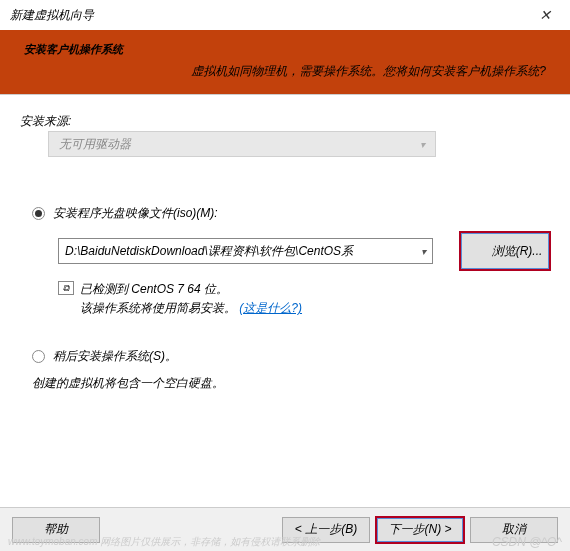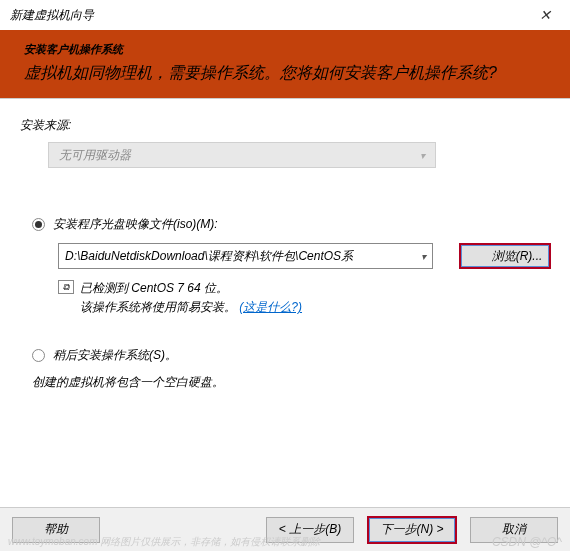--- a/index.html
+++ b/index.html
@@ -32,27 +32,27 @@
   text-align: center;
   font-size: 14px;
   color: #333;
   cursor: pointer;
 }
 .header {
   padding: 12px 24px 14px 24px;
   border-bottom: 1px solid #ccc;
 }
 .header .heading { font-size: 11px; font-weight: bold; margin-bottom: 6px; }
-.header .sub { font-size: 16px; text-align: left; color: #000; }
+.header .sub { font-size: 12px; text-align: right; color: #000; }
 .content {
   flex: 1;
   padding: 18px 20px 10px 20px;
   background: #fff;
 }
-.section-label { margin-bottom: 8px; }
+.section-label { margin-bottom: 1px; }
 .option-group { margin-left: 12px; margin-bottom: 20px; }
 .radio-row { display: flex; align-items: center; margin-bottom: 10px; }
 .radio {
   width: 13px; height: 13px;
   border: 1px solid #888;
   border-radius: 50%;
   margin-right: 8px;
   display: inline-flex;
   align-items: center;
   justify-content: center;
@@ -102,21 +102,21 @@
   max-width: 388px;
 }
 .path-input .chev {
   position: absolute;
   right: 6px;
   color: #555;
   font-size: 10px;
 }
 .browse-btn {
   width: 90px;
-  height: 24px;
+  height: 38px;
   background: #e1e1e1;
   border: 1px solid #999;
   outline: 2px solid #b00020;
   outline-offset: -1px;
   box-shadow: inset 0 0 0 1px #5a8ed8;
   display: flex;
   align-items: center;
   justify-content: center;
   cursor: pointer;
   padding-left: 24px;
@@ -139,21 +139,21 @@
 }
 .detect-text { line-height: 1.6; }
 .link { color: #0066cc; text-decoration: underline; cursor: pointer; }
 .later-desc { margin-top: 8px; }
 .footer {
   border-top: 1px solid #ccc;
   height: 44px;
   display: flex;
   align-items: center;
   padding: 0 12px;
-  gap: 14px;
+  gap: 6px;
   background: #f0f0f0;
 }
 .footer .spacer { flex: 1; }
 .btn {
   height: 26px;
   min-width: 88px;
   background: #e1e1e1;
   border: 1px solid #aaa;
   display: flex;
   align-items: center;

